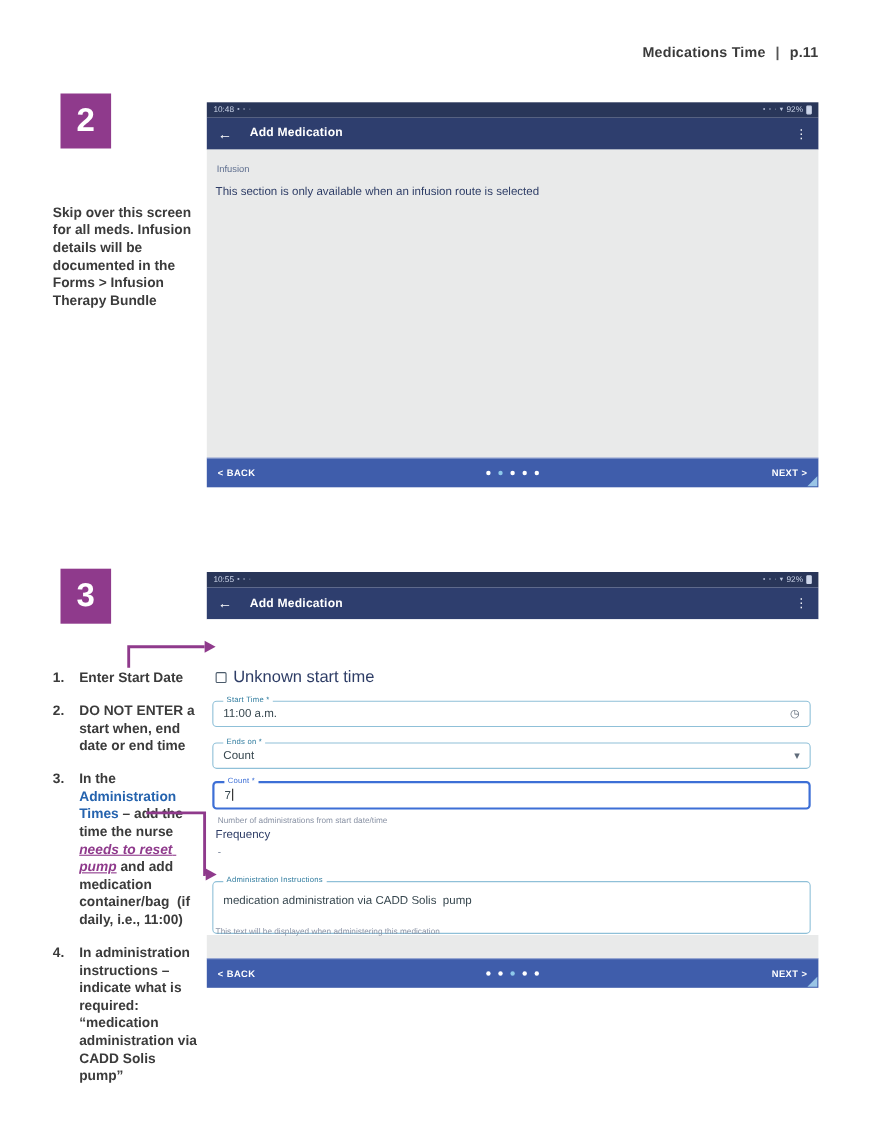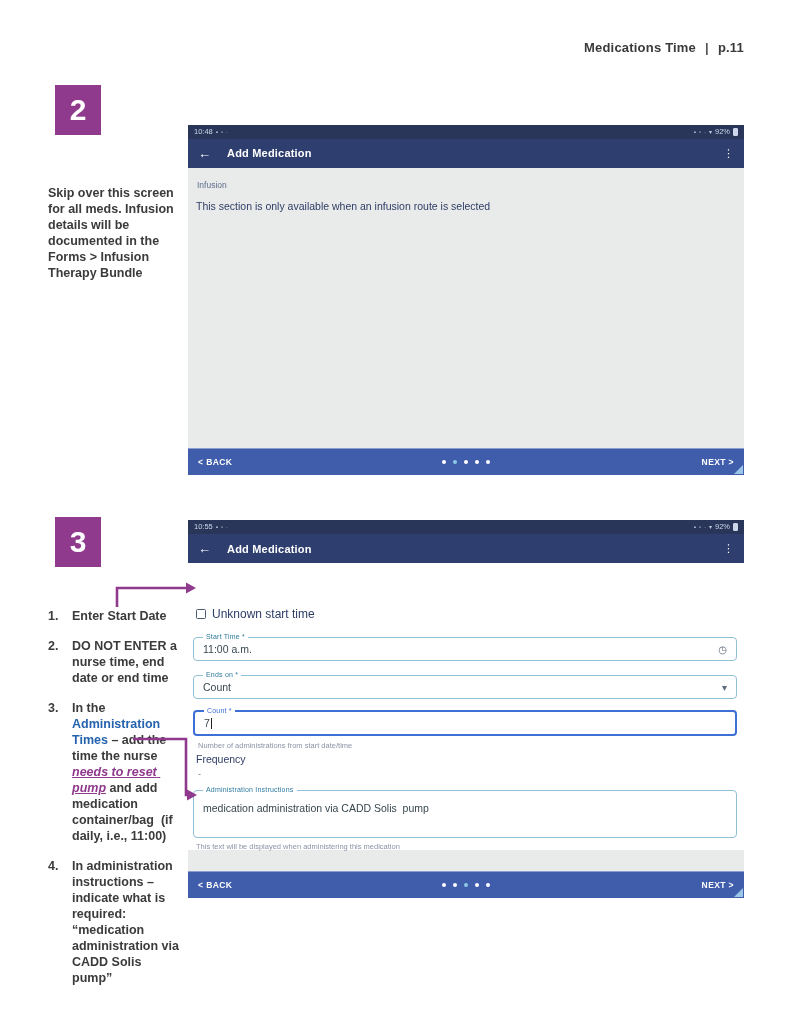--- a/index.html
+++ b/index.html
@@ -59,45 +59,45 @@
                    font-size:7px; color:var(--label_teal); letter-spacing:.2px; }
   .field .fvalue { position:absolute; left:9px; top:50%; transform:translateY(-50%);
                    font-size:10.5px; color:#37474f; white-space:pre; }
   .field .ficon { position:absolute; right:9px; top:50%; transform:translateY(-50%);
                   font-size:10px; color:#5f6b7a; }
   .field.focused { border:2px solid var(--focus_border_blue); }
   .field.focused .flabel { color:var(--focus_border_blue); }
   .caret-bar { display:inline-block; width:1px; height:11px; background:#222; vertical-align:-2px; margin-left:1px; }
   .cbrow { position:absolute; left:8px; top:44px; display:flex; align-items:center; gap:6px; }
   .cbbox { width:10px; height:10px; border:1.5px solid #4a5a6a; border-radius:1.5px; background:#fff; }
-  .cblabel { font-size:12px; color:var(--body_navy); }
+  .cblabel { font-size:15px; color:var(--body_navy); }
   .helper { position:absolute; font-size:7.5px; color:#8a93a5; }
   .freq-h { position:absolute; left:8px; top:190px; font-size:10.5px; color:var(--body_navy); }
   .freq-v { position:absolute; left:10px; top:206px; font-size:9px; color:#6b7890; }
-  .ta { height:48px; }
+  .ta { height:48px;margin-top:11px; }
   .ta .fvalue { top:11px; transform:none; }
 
   
   .arrows { position:absolute; left:0; top:0; width:791px; height:1024px; pointer-events:none; }
 </style>
 </head>
 <body>
 
 <div class="page">
 
   <div class="doc-header">
     <span>Medications Time</span><span class="sep">|</span><span>p.11</span>
   </div>
 
   <div class="badge" style="top:85px;">
     <span>2</span>
   </div>
   <div class="note" style="top:185px;">Skip over this screen for all meds. Infusion details will be documented in the Forms &gt; Infusion Therapy Bundle</div>
 
-  <div class="phone" style="top:93px; height:350px;margin-top:32px;">
+  <div class="phone" style="top:93px; height:350px;">
     <div class="statusbar">
       <div class="grp">
         <span>10:48</span>
         <span class="ic">▪</span>
         <span class="ic">▫</span>
         <span class="ic">·</span>
       </div>
       <div class="grp">
         <span class="ic">▪</span>
         <span class="ic">▫</span>
@@ -134,21 +134,21 @@
   <div class="badge" style="top:517px;">
     <span>3</span>
   </div>
   <div class="steplist">
     <div class="item">
       <span class="num">1.</span>
       <span class="txt"><span>Enter Start Date</span></span>
     </div>
     <div class="item">
       <span class="num">2.</span>
-      <span class="txt"><span>DO NOT ENTER a nurse time, end date or end time</span></span>
+      <span class="txt"><span>DO NOT ENTER a start when, end date or end time</span></span>
     </div>
     <div class="item" style="margin-bottom:12px;">
       <span class="num">3.</span>
       <span class="txt"><span>In the </span><span class="seg-bluebold">Administration Times</span><span> – add the time the nurse </span><span class="seg-purpleem">needs to reset pump</span><span> and add medication container/bag  (if daily, i.e., 11:00)</span></span>
     </div>
     <div class="item" style="margin-top:14px;">
       <span class="num">4.</span>
       <span class="txt"><span>In administration instructions –  indicate what is required: “medication administration via CADD Solis pump”</span></span>
     </div>
   </div>

